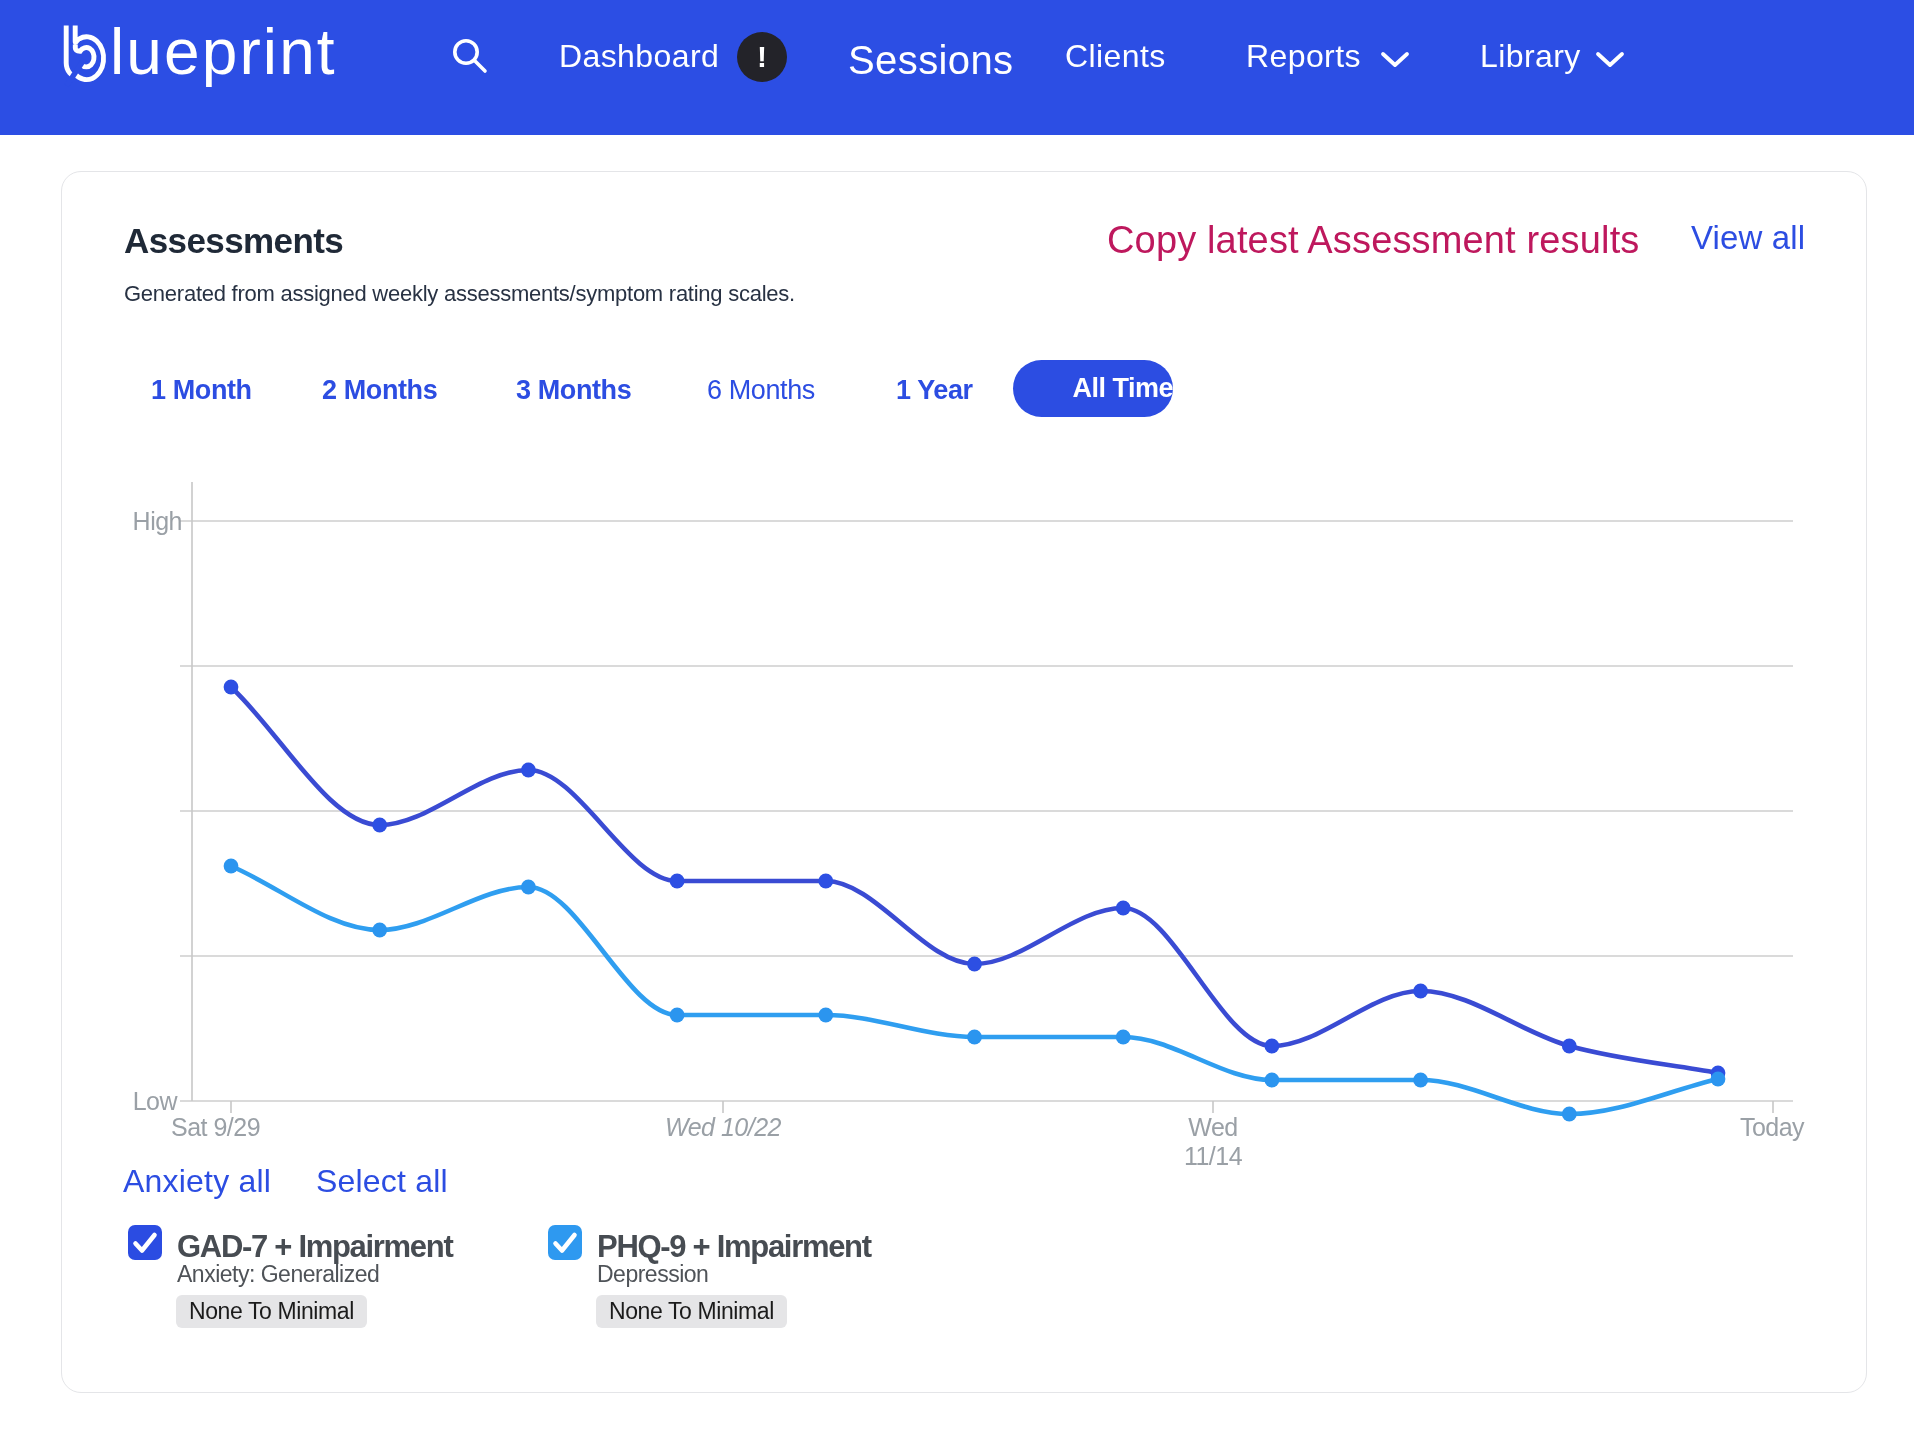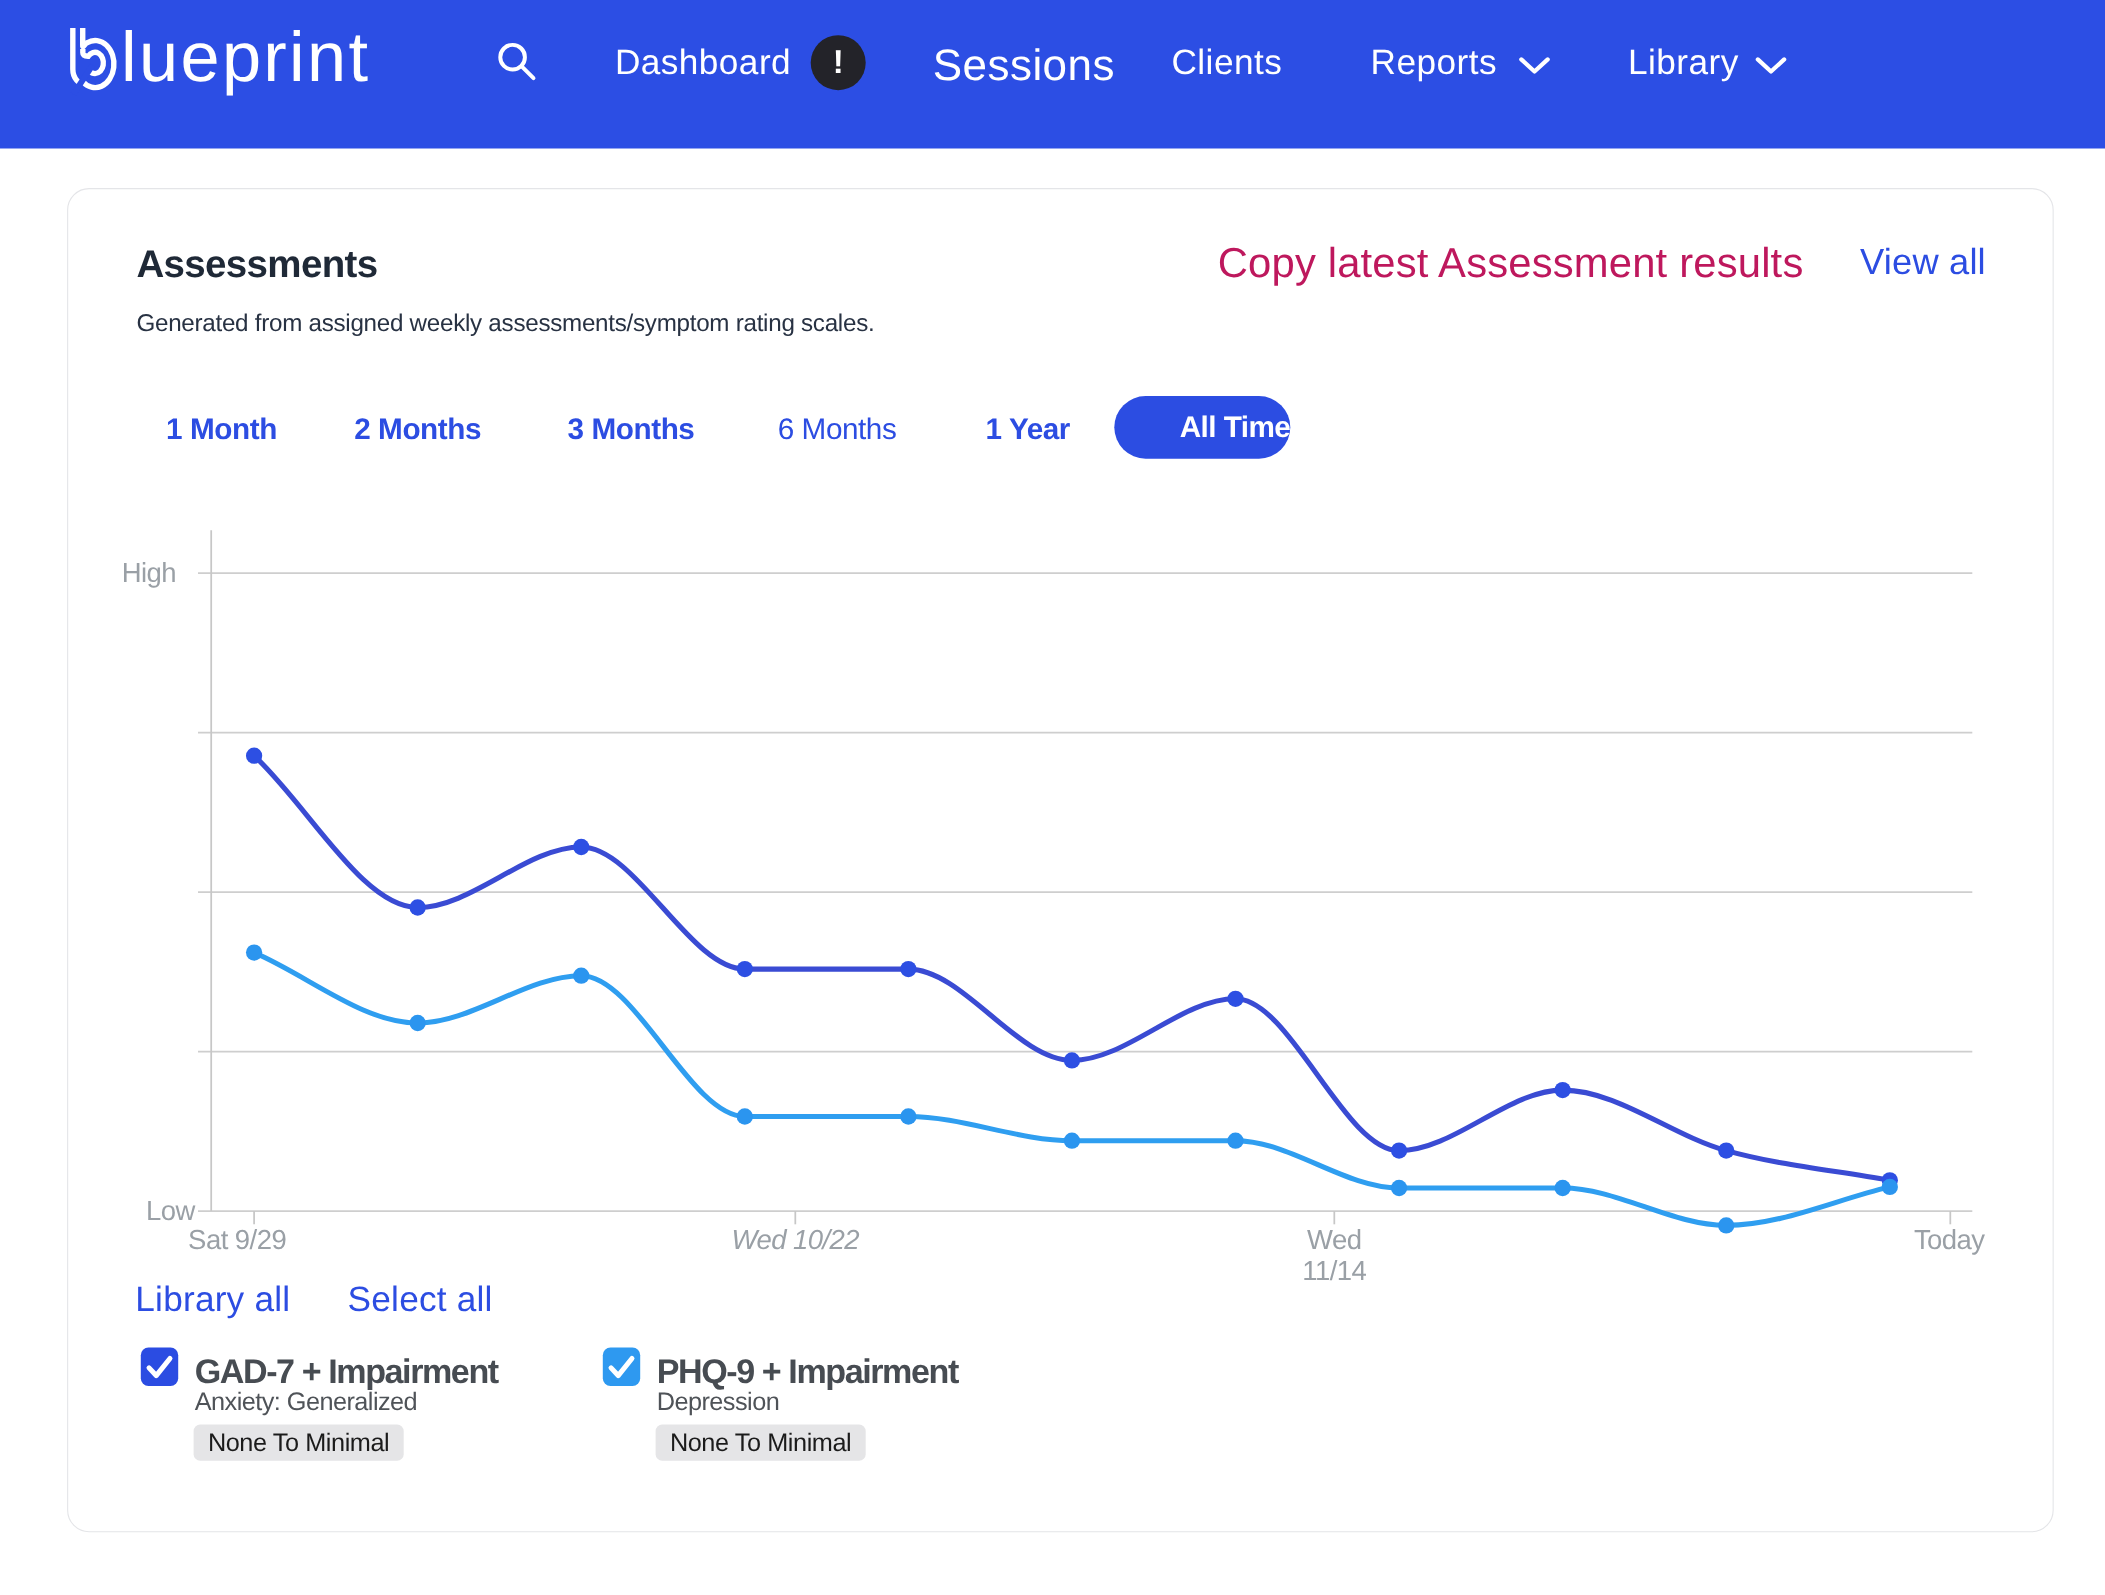--- a/index.html
+++ b/index.html
@@ -80,28 +80,28 @@
     <circle cx="677.1" cy="1015" r="7.4" fill="#2b95ef"></circle>
     <circle cx="825.8" cy="1015" r="7.4" fill="#2b95ef"></circle>
     <circle cx="974.5" cy="1037" r="7.4" fill="#2b95ef"></circle>
     <circle cx="1123.2" cy="1037" r="7.4" fill="#2b95ef"></circle>
     <circle cx="1271.9" cy="1080" r="7.4" fill="#2b95ef"></circle>
     <circle cx="1420.6" cy="1080" r="7.4" fill="#2b95ef"></circle>
     <circle cx="1569.3" cy="1114" r="7.4" fill="#2b95ef"></circle>
     <circle cx="1718.0" cy="1079" r="7.4" fill="#2b95ef"></circle>
 </svg>
 
-<div class="abs" style="left:110px;top:507px;width:50px;text-align:right;color:#9aa0a6;font-size:25px;letter-spacing:-0.5px;">High</div>
+<div class="abs" style="left:132px;top:507px;width:50px;text-align:right;color:#9aa0a6;font-size:25px;letter-spacing:-0.5px;">High</div>
 <div class="abs" style="left:127px;top:1087px;width:50px;text-align:right;color:#9aa0a6;font-size:25px;letter-spacing:-0.5px;">Low</div>
 <div class="abs" style="left:171px;top:1113px;width:120px;color:#9aa0a6;font-size:25px;letter-spacing:-0.5px;">Sat 9/29</div>
 <div class="abs" style="left:658px;top:1113px;width:130px;text-align:center;color:#9aa0a6;font-size:25px;letter-spacing:-0.5px;font-style:italic;">Wed 10/22</div>
 <div class="abs" style="left:1158px;top:1113px;width:110px;text-align:center;color:#9aa0a6;font-size:25px;letter-spacing:-0.5px;">Wed 11/14</div>
 <div class="abs" style="left:1737px;top:1113px;width:70px;text-align:center;color:#9aa0a6;font-size:25px;letter-spacing:-0.5px;">Today</div>
 
-<div class="abs" style="left:123px;top:1163px;color:#2c4de2;font-size:32px;letter-spacing:0.2px;">Library all</div>
+<div class="abs" style="left:123px;top:1163px;color:#2c4de2;font-size:32px;letter-spacing:0.2px;">Anxiety all</div>
 <div class="abs" style="left:316px;top:1163px;color:#2c4de2;font-size:32px;letter-spacing:0.2px;">Select all</div>
 
 <div class="abs" style="left:128px;top:1225px;width:34px;height:35px;border-radius:7px;background:#2b4ce2;"></div>
 <svg class="abs" style="left:128px;top:1225px;" width="34" height="35" viewBox="0 0 34 35">
     <path d="M7.5,18.5 L14,25.5 L26.5,10" stroke="#fff" stroke-width="4.6" fill="none" stroke-linecap="round" stroke-linejoin="round"></path>
   </svg>
 <div class="abs" style="left:177px;top:1229px;color:#474c52;font-size:31px;font-weight:bold;letter-spacing:-1.3px;">GAD-7 + Impairment</div>
 <div class="abs" style="left:177px;top:1261px;color:#4f5358;font-size:23px;letter-spacing:-0.5px;">Anxiety: Generalized</div>
 <div class="abs" style="left:176px;top:1295px;height:33px;border-radius:6px;background:#e5e5e7;color:#1b1b1b;font-size:23px;letter-spacing:-0.4px;line-height:33px;padding:0 13px;">None To Minimal</div>
 

